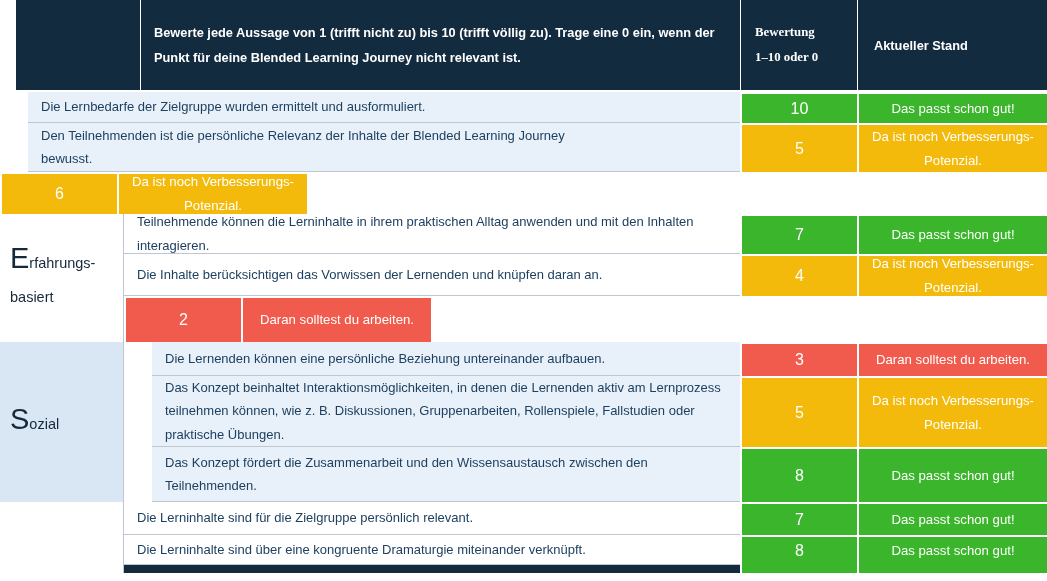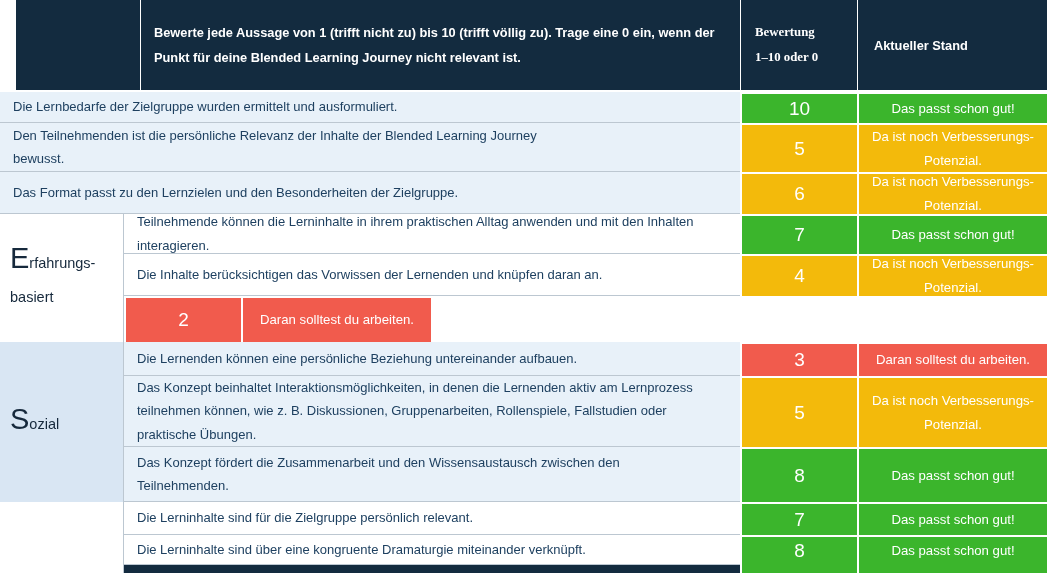--- a/index.html
+++ b/index.html
@@ -40,30 +40,30 @@
   .rows { flex: 1; display: flex; flex-direction: column; }
   .row { display: flex; box-sizing: border-box; }
 
   .stmt {
     flex: 1; box-sizing: border-box;
     display: flex; align-items: center;
     padding: 0 10px 0 13px;
     border-bottom: 1px solid var(--divider, #BCC7D1);
     background: #ffffff;
   }
-  .section.tinted .stmt { background: var(--tint-stmt, #E8F1F9); }
+  .section.tinted .stmt { background: var(--tint-stmt, #E8F1F9); margin-left: 28px; }
   .stmt span { font-size: 13px; line-height: 23.5px; white-space: pre-line; }
 
   .rate, .stat {
     box-sizing: border-box;
     display: flex; align-items: center; justify-content: center;
     border-top: 2px solid #ffffff; border-left: 2px solid #ffffff;
     color: #ffffff; text-align: center;
   }
-  .rate { width: 117px; flex: 0 0 117px; font-size: 19px; text-align: right; }
+  .rate { width: 117px; flex: 0 0 117px; font-size: 16px; text-align: right; }
   .stat { width: 190px; flex: 0 0 190px; font-size: 13.2px; line-height: 24px; white-space: pre-line; padding: 0 12px; }
 
   
   .row.partial .stmt { background: var(--navy, #132B3F); border-bottom: none; }
   .row.partial .rate, .row.partial .stat { border-top: none; }
 </style>
 </head>
 <body>
 
 <div class="sheet">
@@ -99,23 +99,20 @@
             <span>Den Teilnehmenden ist die persönliche Relevanz der Inhalte der Blended Learning Journey
 bewusst.</span>
           </div>
         <div class="rate" style="background: rgb(243, 186, 11);">
             <span>5</span>
           </div>
         <div class="stat" style="background: rgb(243, 186, 11);"><span>Da ist noch Verbesserungs-
 Potenzial.</span></div>
       </div>
       <div class="row" style="height:42px">
-        <div class="stmt">
-            <span>Das Format passt zu den Lernzielen und den Besonderheiten der Zielgruppe.</span>
-          </div>
         <div class="rate" style="background: rgb(243, 186, 11);">
             <span>6</span>
           </div>
         <div class="stat" style="background: rgb(243, 186, 11);"><span>Da ist noch Verbesserungs-
 Potenzial.</span></div>
       </div>
     </div>
   </div>
 
   <div class="section">

